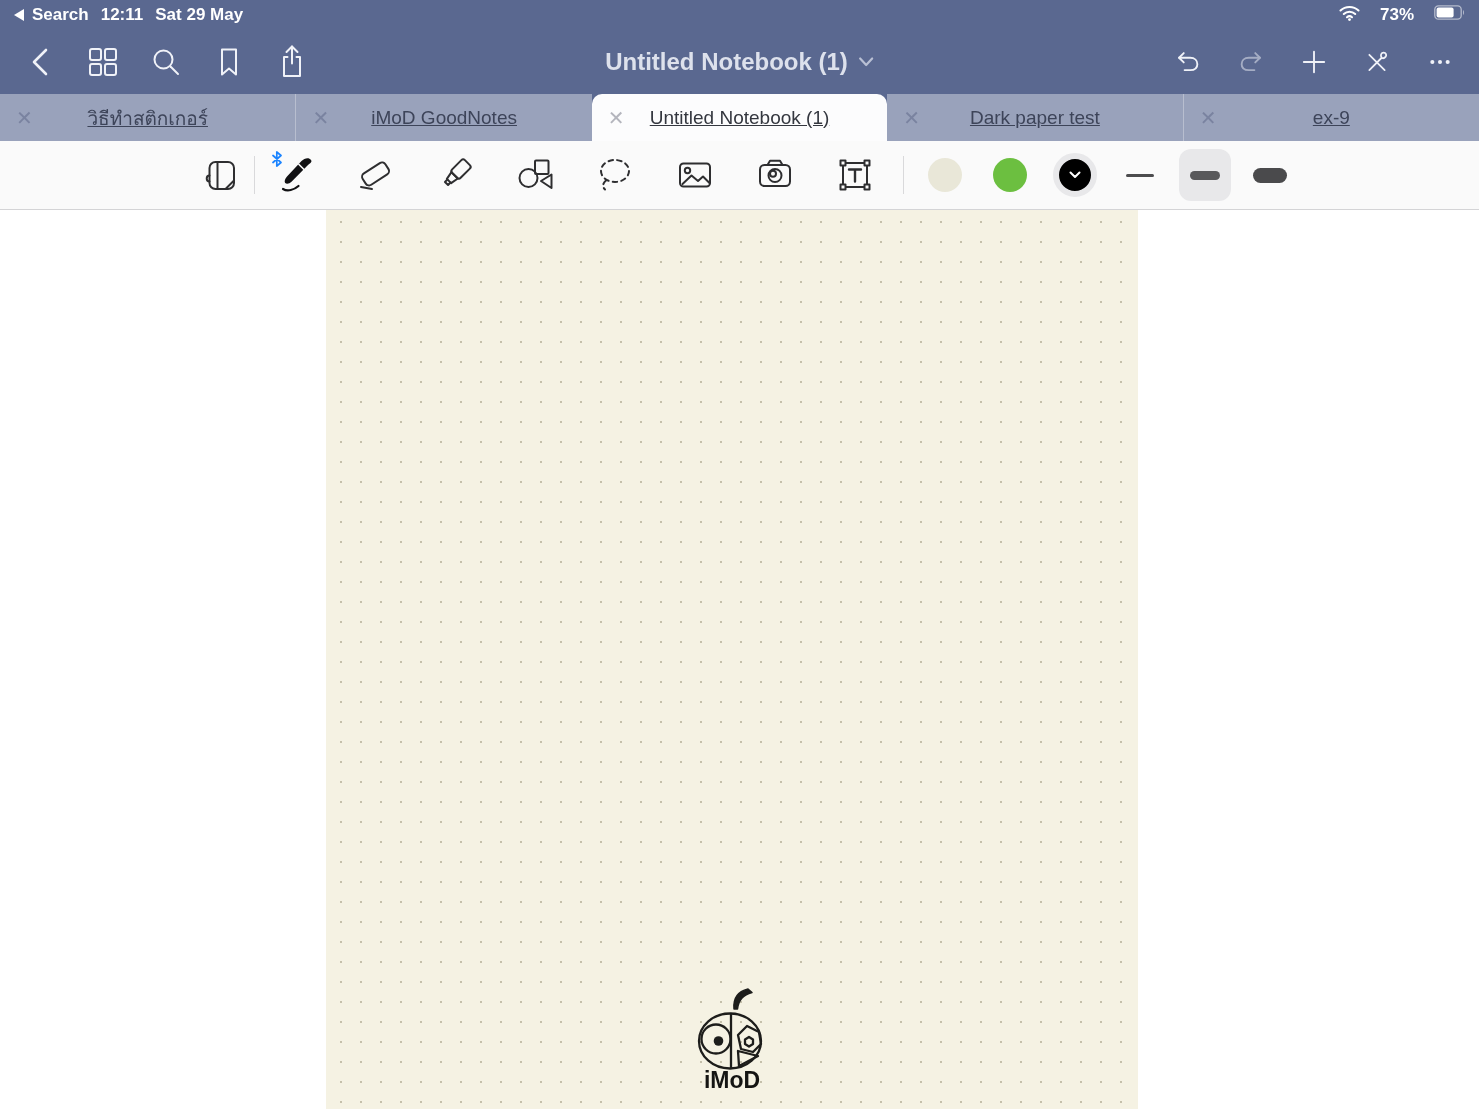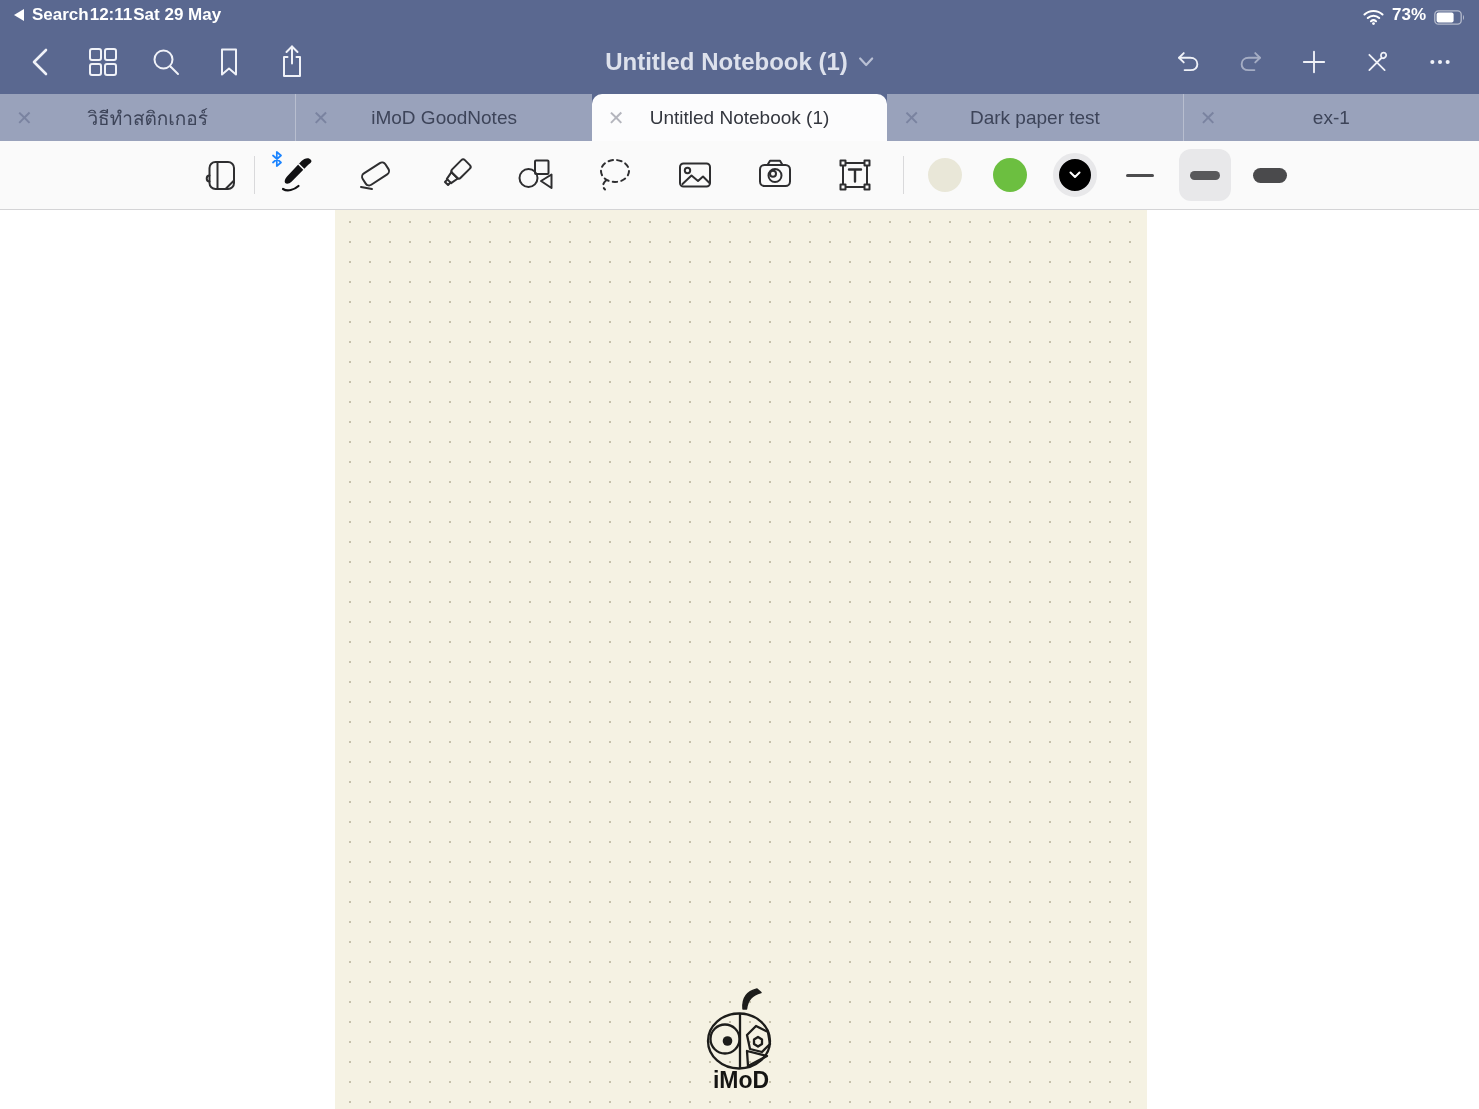--- a/index.html
+++ b/index.html
@@ -7,23 +7,23 @@
     width:1479px;height:1109px;overflow:hidden;position:relative;
     font-family:"Liberation Sans","DejaVu Sans",sans-serif;
     background:#ffffff;
   }
   
   .topchrome{background:#5a6890;width:100%;}
   .statusbar{
     height:30px;display:flex;align-items:center;justify-content:space-between;
     color:#fff;font-size:17px;font-weight:700;padding:0 14px;box-sizing:border-box;
   }
-  .sb-left{display:flex;align-items:center;gap:1px;}
+  .sb-left{display:flex;align-items:center;gap:12px;}
   .sb-back{display:flex;align-items:center;gap:7px;}
-  .sb-right{display:flex;align-items:flex-end;gap:8px;}
+  .sb-right{display:flex;align-items:flex-start;gap:20px;}
   .navbar{height:64px;display:flex;align-items:center;position:relative;}
   .nav-left{display:flex;align-items:center;gap:27px;padding-left:22px;}
   .nav-right{display:flex;align-items:center;gap:27px;margin-left:auto;padding-right:21px;}
   .nav-btn{width:36px;height:40px;display:flex;align-items:center;justify-content:center;cursor:pointer;}
   .nav-btn svg{display:block;}
   .nav-title{
     position:absolute;left:50%;top:50%;transform:translate(-50%,-50%);
     display:flex;align-items:center;gap:11px;color:#dde1ec;font-size:24px;font-weight:600;
     white-space:nowrap;cursor:pointer;
   }
@@ -34,21 +34,21 @@
     flex:1 1 0;position:relative;display:flex;align-items:center;
     background:#99a2bb;cursor:pointer;min-width:0;
   }
   .tab.sep{border-right:1px solid #b8becf;}
   .tab .tab-close{
     position:absolute;left:16px;top:50%;transform:translateY(-50%);
     font-size:20px;font-weight:400;color:#7a83a0;line-height:1;cursor:pointer;
   }
   .tab .tab-label{
     width:100%;text-align:center;font-size:19px;color:#3d4459;
-    overflow:hidden;text-overflow:ellipsis;white-space:nowrap;padding:0 42px;box-sizing:border-box;
+    overflow:hidden;text-overflow:ellipsis;white-space:nowrap;padding:0 42px;box-sizing:border-box;text-decoration:underline;
   }
   .tab.active{background:#fcfcfd;border-radius:10px 10px 0 0;z-index:2;}
   .tab.active .tab-label{color:#34373f;}
   .tab.active .tab-close{color:#b4b5bd;}
   
   .toolbar{
     height:69px;background:#fafafa;border-bottom:1px solid #d4d4d6;
     display:flex;align-items:center;box-sizing:border-box;
   }
   .tb-pad{width:186px;flex:0 0 auto;}
@@ -67,21 +67,21 @@
     display:flex;align-items:center;justify-content:center;
   }
   .stroke-btn{width:65px;height:60px;display:flex;align-items:center;justify-content:center;cursor:pointer;flex:0 0 auto;}
   .stroke-sel{background:#e8e8ea;border-radius:12px;width:52px;height:52px;display:flex;align-items:center;justify-content:center;}
   .stroke-thin{width:28px;height:3px;background:#4c4c4e;border-radius:2px;}
   .stroke-medium{width:30px;height:9px;background:#59595b;border-radius:5px;}
   .stroke-thick{width:34px;height:15px;background:#4a4a4c;border-radius:8px;}
   
   .canvas{position:relative;width:100%;height:899px;background:#ffffff;}
   .paper{
-    position:absolute;left:335px;top:0;width:812px;height:899px;
+    position:absolute;left:326px;top:0;width:812px;height:899px;
     background-color:#f5f2e3;
     background-image:radial-gradient(circle, #c5c0ab 1.4px, rgba(0,0,0,0) 1.5px);
     background-size:20px 20px;background-position:5px 2px;
     cursor:crosshair;
   }
   .watermark{
     position:absolute;left:50%;bottom:12px;transform:translateX(-50%);
   }
 </style>
 </head>
@@ -221,21 +221,21 @@
     <div class="tab active">
       <span class="tab-close">✕</span>
       <span class="tab-label">Untitled Notebook (1)</span>
     </div>
     <div class="tab sep">
       <span class="tab-close">✕</span>
       <span class="tab-label">Dark paper test</span>
     </div>
     <div class="tab">
       <span class="tab-close">✕</span>
-      <span class="tab-label">ex-1</span>
+      <span class="tab-label">ex-9</span>
     </div>
   </div>
 </div>
 
 <div class="toolbar">
   <div class="tb-pad"></div>
 
   <span class="tool-btn narrow">
     <svg width="40" height="40" viewBox="0 0 40 40">
       <g class="tool-icon">

